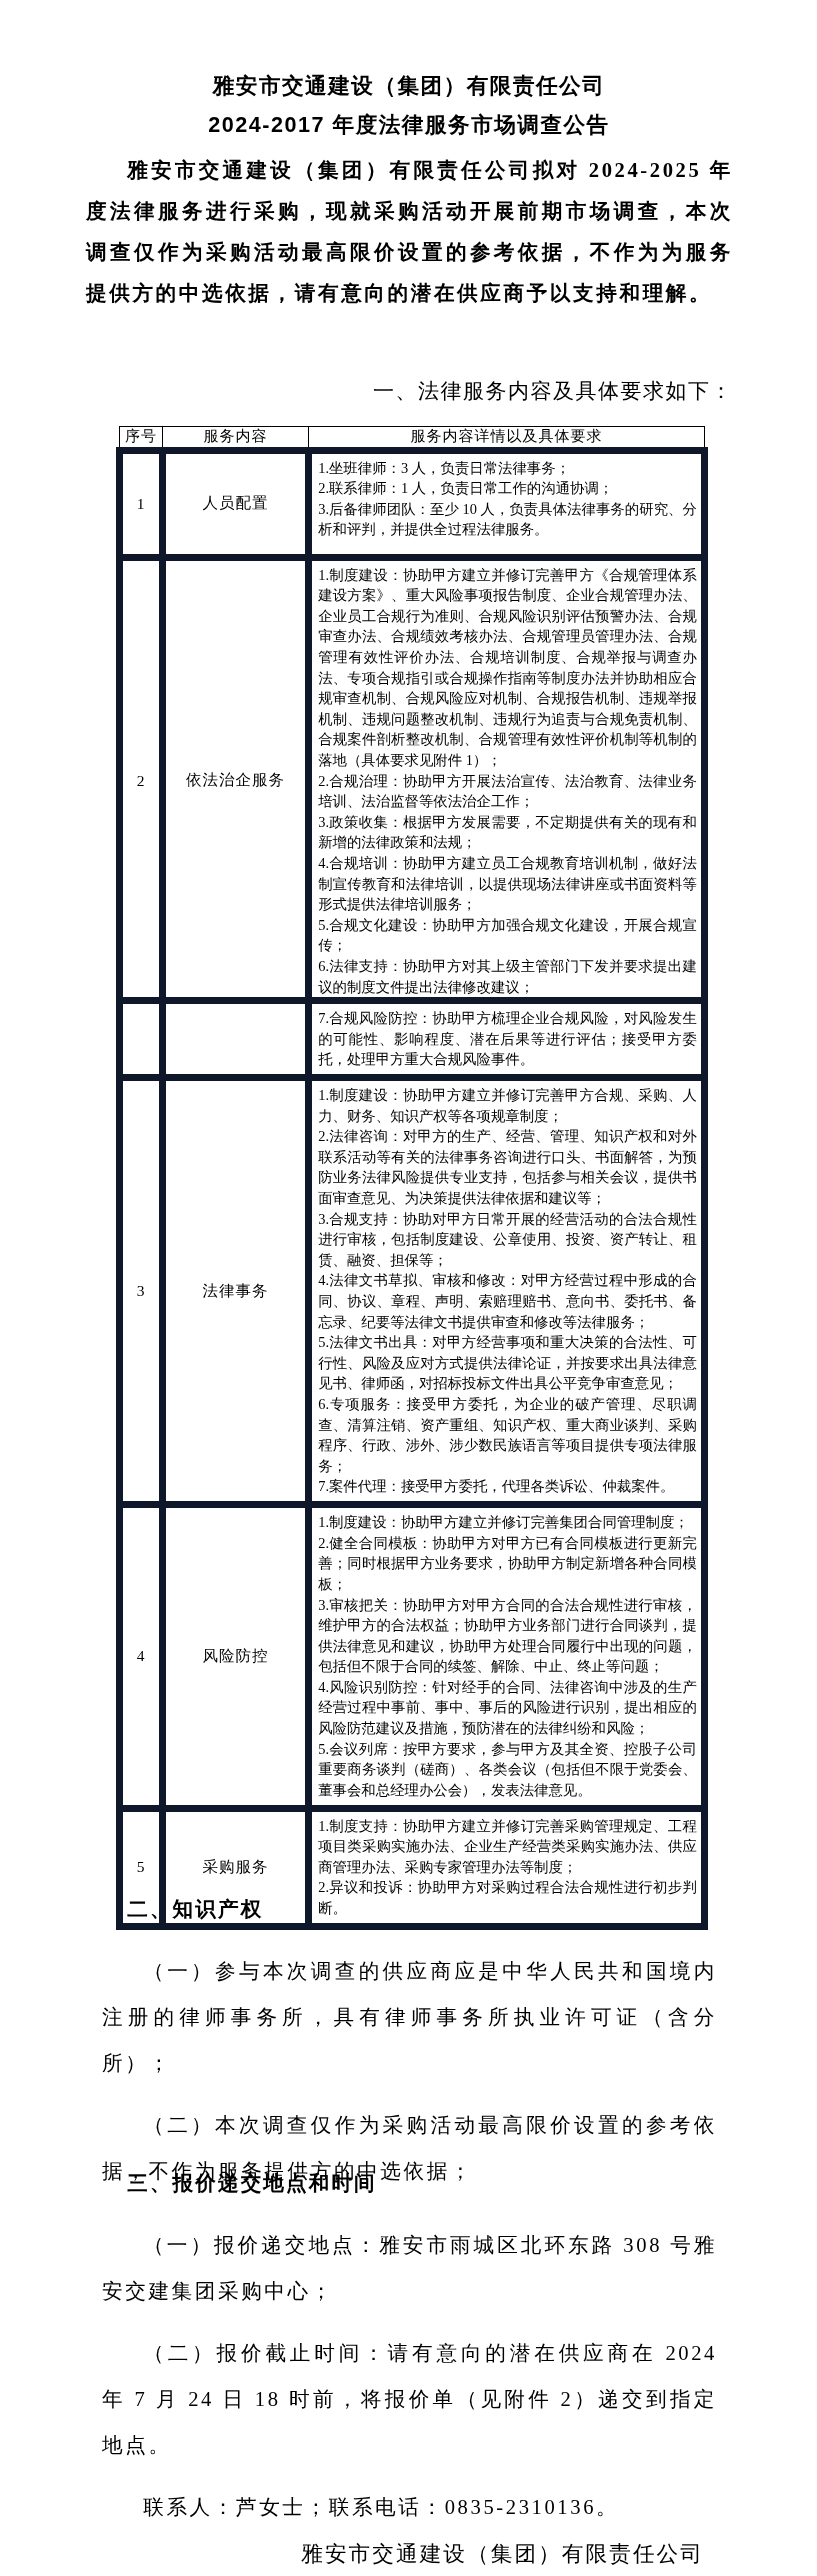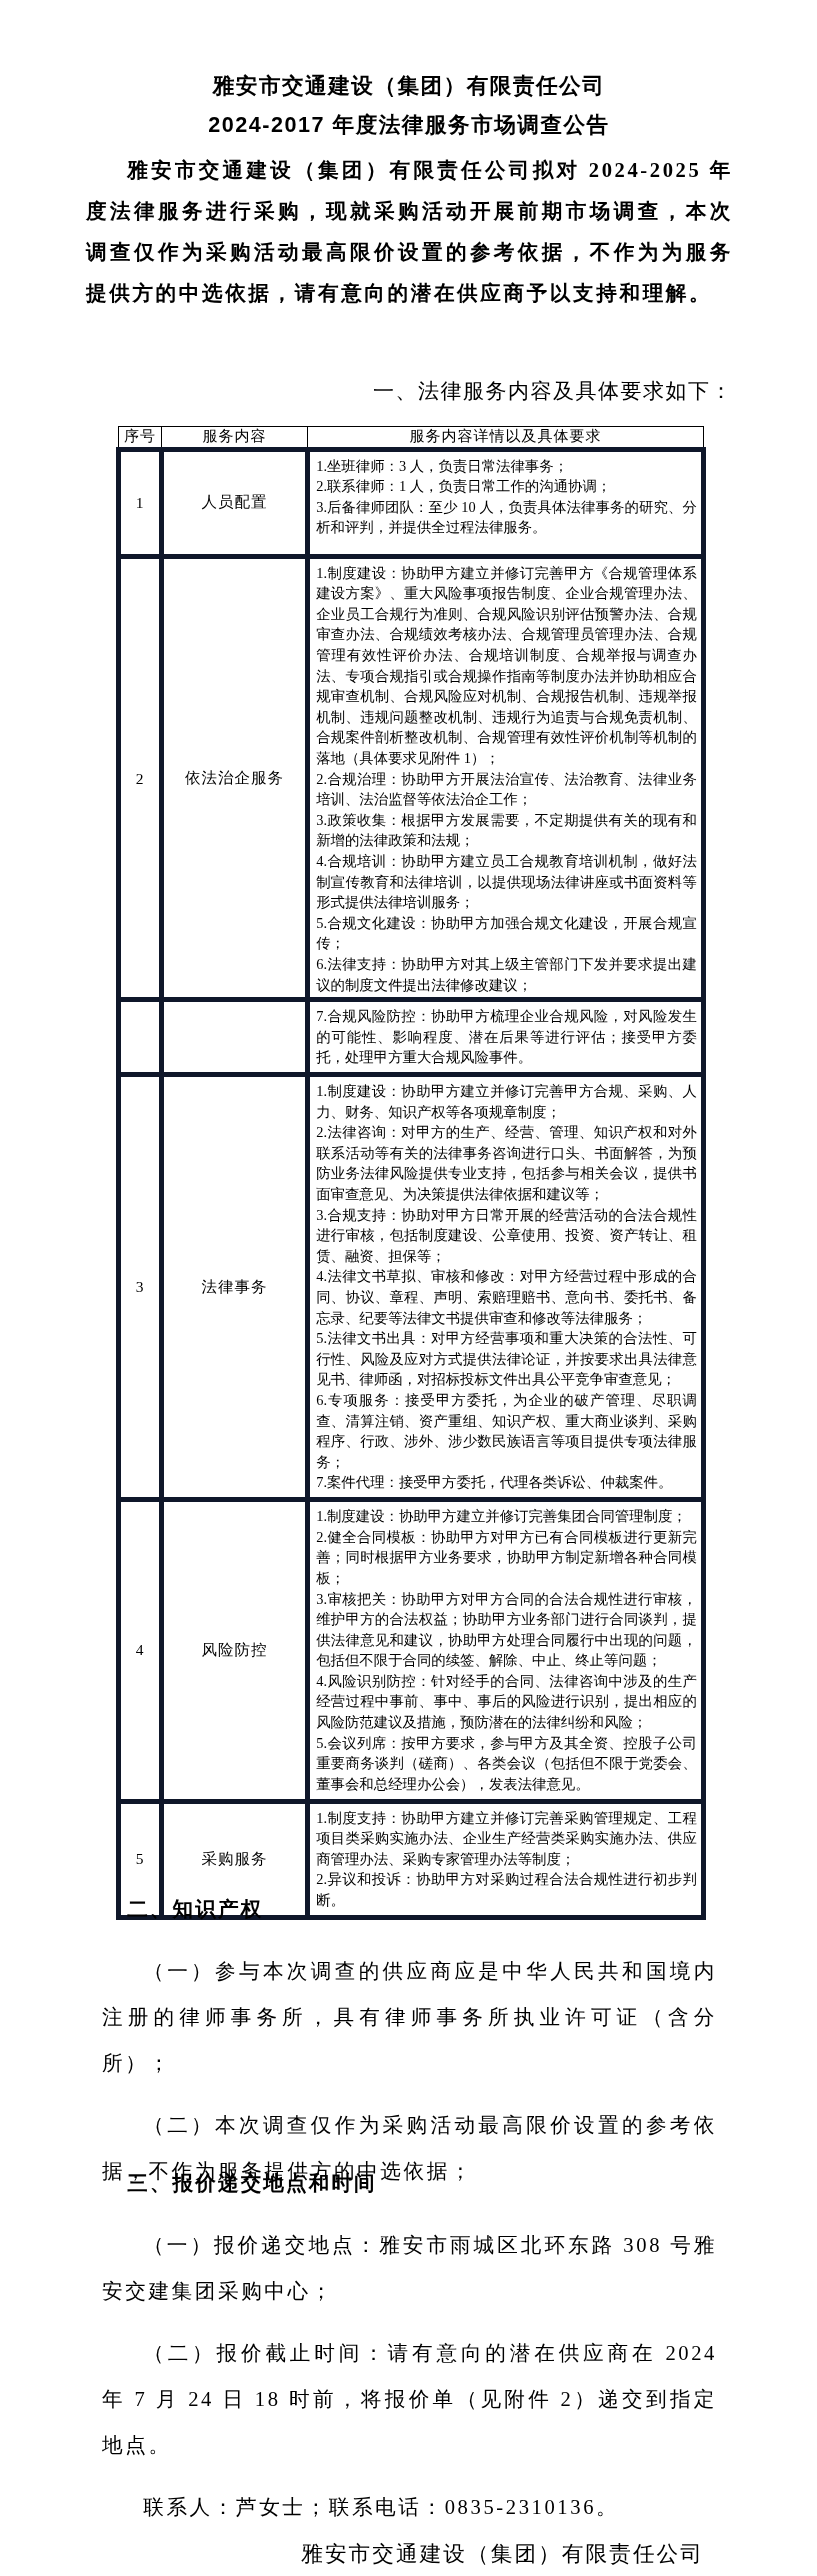--- a/index.html
+++ b/index.html
@@ -14,21 +14,21 @@
         font-family:"Liberation Sans",sans-serif;line-height:43px;letter-spacing:1.5px;text-indent:2em;text-align:right;}
   table.svc{position:absolute;left:116px;width:585px;border-collapse:collapse;table-layout:fixed;
         background:#ffffff;}
   table.svc.seg1{top:426px;}
   table.svc.seg2{top:997px;}
   table.svc col.c1{width:43px;}
   table.svc col.c2{width:146px;}
   table.svc col.c3{width:396px;}
   table.svc th{border:1px solid #000000;font-weight:normal;font-size:15px;height:19.6px;
         letter-spacing:1px;text-align:center;padding:0;}
-  table.svc td{border:5px solid #0f172a;}
+  table.svc td{border:7px solid #0f172a;}
   td.cell-no,td.cell-svc{text-align:center;vertical-align:middle;font-size:15.5px;letter-spacing:1px;}
   td.cell-det{vertical-align:top;padding:4.1px 4.1px 4.1px 6.2px;}
   td.cell-det p{margin:0;font-size:14.4px;line-height:20.6px;text-align:justify;text-align-last:left;}
   .sec{position:absolute;left:86px;width:647px;font-size:20.6px;line-height:46px;letter-spacing:2.6px;}
   .sec-2{top:1886px;}
   .sec-3{top:2160px;}
   .sec .sec-heading{font-weight:bold;font-family:"Liberation Sans",sans-serif;text-indent:2em;
         letter-spacing:2.1px;margin:0;}
   .sec p{margin:16px;text-indent:2em;text-align:justify;text-align-last:left;}
   .signature-block{position:absolute;top:2534px;left:0;width:818px;}

